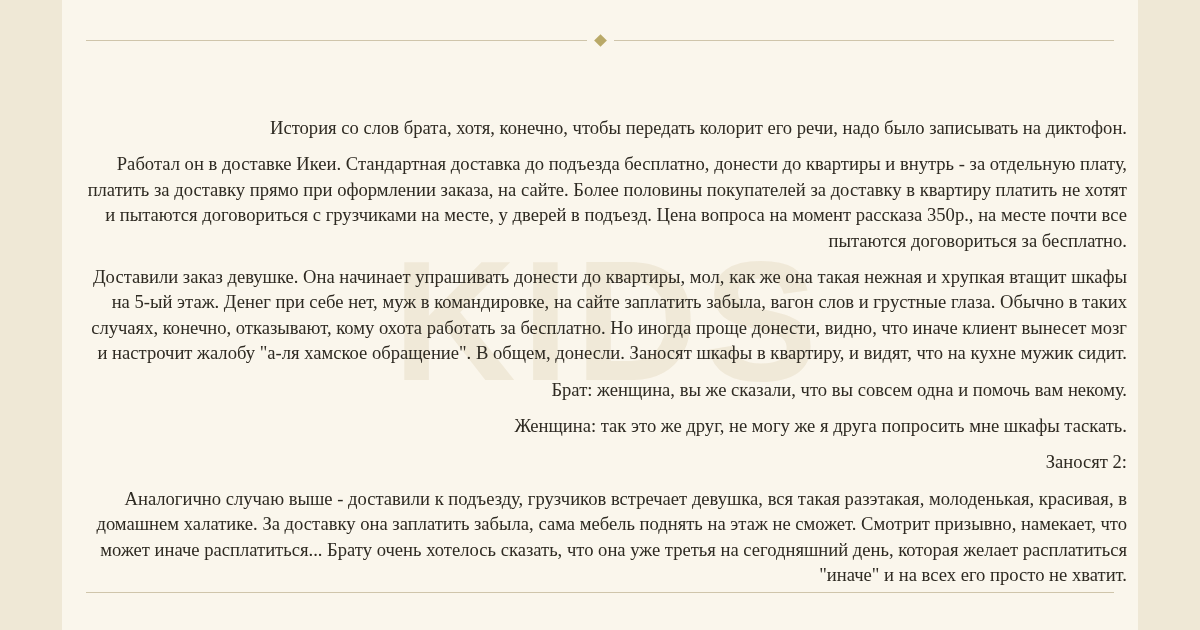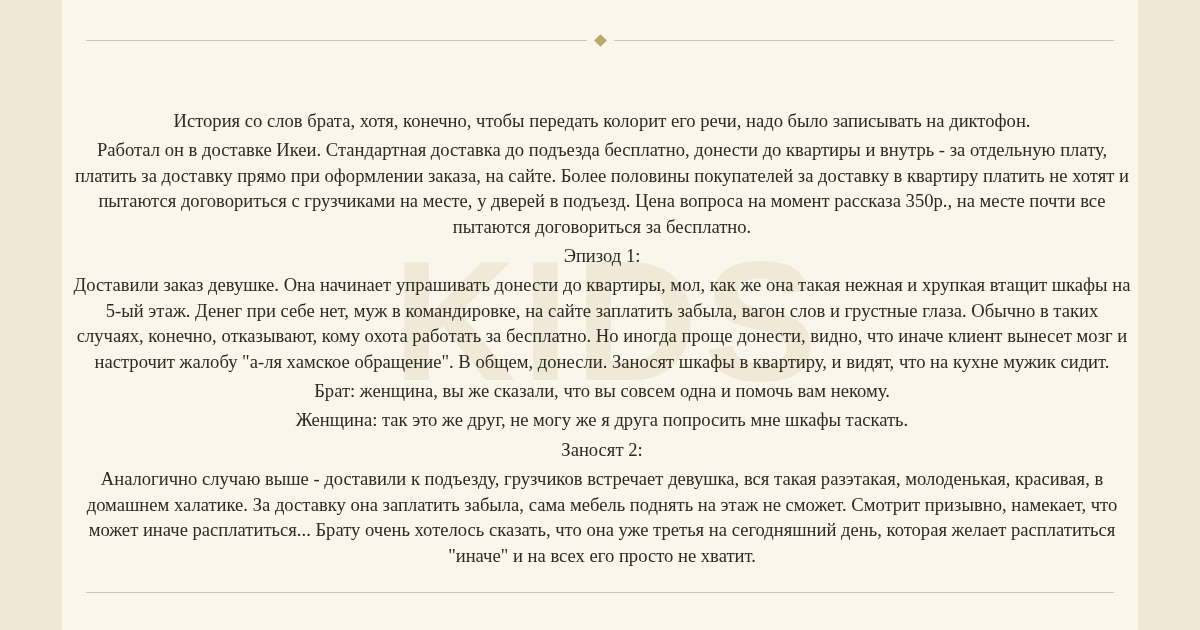--- a/index.html
+++ b/index.html
@@ -75,43 +75,42 @@
   .content {
     position: absolute;
     left: 66px;
     top: 104px;
     width: 1072px;
     z-index: 1;
   }
   .para {
     font-size: 18.6px;
     line-height: 25.4px;
-    text-align: center;
-    margin: 4px;
+    text-align: right;
+    margin: 11px;
     color: #2e2a22;
   }
 </style>
 </head>
 <body>
 
 <div class="edge-bar left"></div>
 <div class="edge-bar right"></div>
 
 <div class="watermark">KIDS</div>
 
 <div class="ornament top">
   <div class="rule"></div>
   <div class="diamond"></div>
   <div class="rule"></div>
 </div>
 
 <div class="content">
   <p class="para">История со слов брата, хотя, конечно, чтобы передать колорит его речи, надо было записывать на диктофон.</p>
   <p class="para">Работал он в доставке Икеи. Стандартная доставка до подъезда бесплатно, донести до квартиры и внутрь - за отдельную плату, платить за доставку прямо при оформлении заказа, на сайте. Более половины покупателей за доставку в квартиру платить не хотят и пытаются договориться с грузчиками на месте, у дверей в подъезд. Цена вопроса на момент рассказа 350р., на месте почти все пытаются договориться за бесплатно.</p>
-  <p class="para">Эпизод 1:</p>
   <p class="para">Доставили заказ девушке. Она начинает упрашивать донести до квартиры, мол, как же она такая нежная и хрупкая втащит шкафы на 5-ый этаж. Денег при себе нет, муж в командировке, на сайте заплатить забыла, вагон слов и грустные глаза. Обычно в таких случаях, конечно, отказывают, кому охота работать за бесплатно. Но иногда проще донести, видно, что иначе клиент вынесет мозг и настрочит жалобу "а-ля хамское обращение". В общем, донесли. Заносят шкафы в квартиру, и видят, что на кухне мужик сидит.</p>
   <p class="para">Брат: женщина, вы же сказали, что вы совсем одна и помочь вам некому.</p>
   <p class="para">Женщина: так это же друг, не могу же я друга попросить мне шкафы таскать.</p>
   <p class="para">Заносят 2:</p>
   <p class="para">Аналогично случаю выше - доставили к подъезду, грузчиков встречает девушка, вся такая разэтакая, молоденькая, красивая, в домашнем халатике. За доставку она заплатить забыла, сама мебель поднять на этаж не сможет. Смотрит призывно, намекает, что может иначе расплатиться... Брату очень хотелось сказать, что она уже третья на сегодняшний день, которая желает расплатиться "иначе" и на всех его просто не хватит.</p>
 </div>
 
 <div class="ornament bottom">
   <div class="rule"></div>
 </div>

